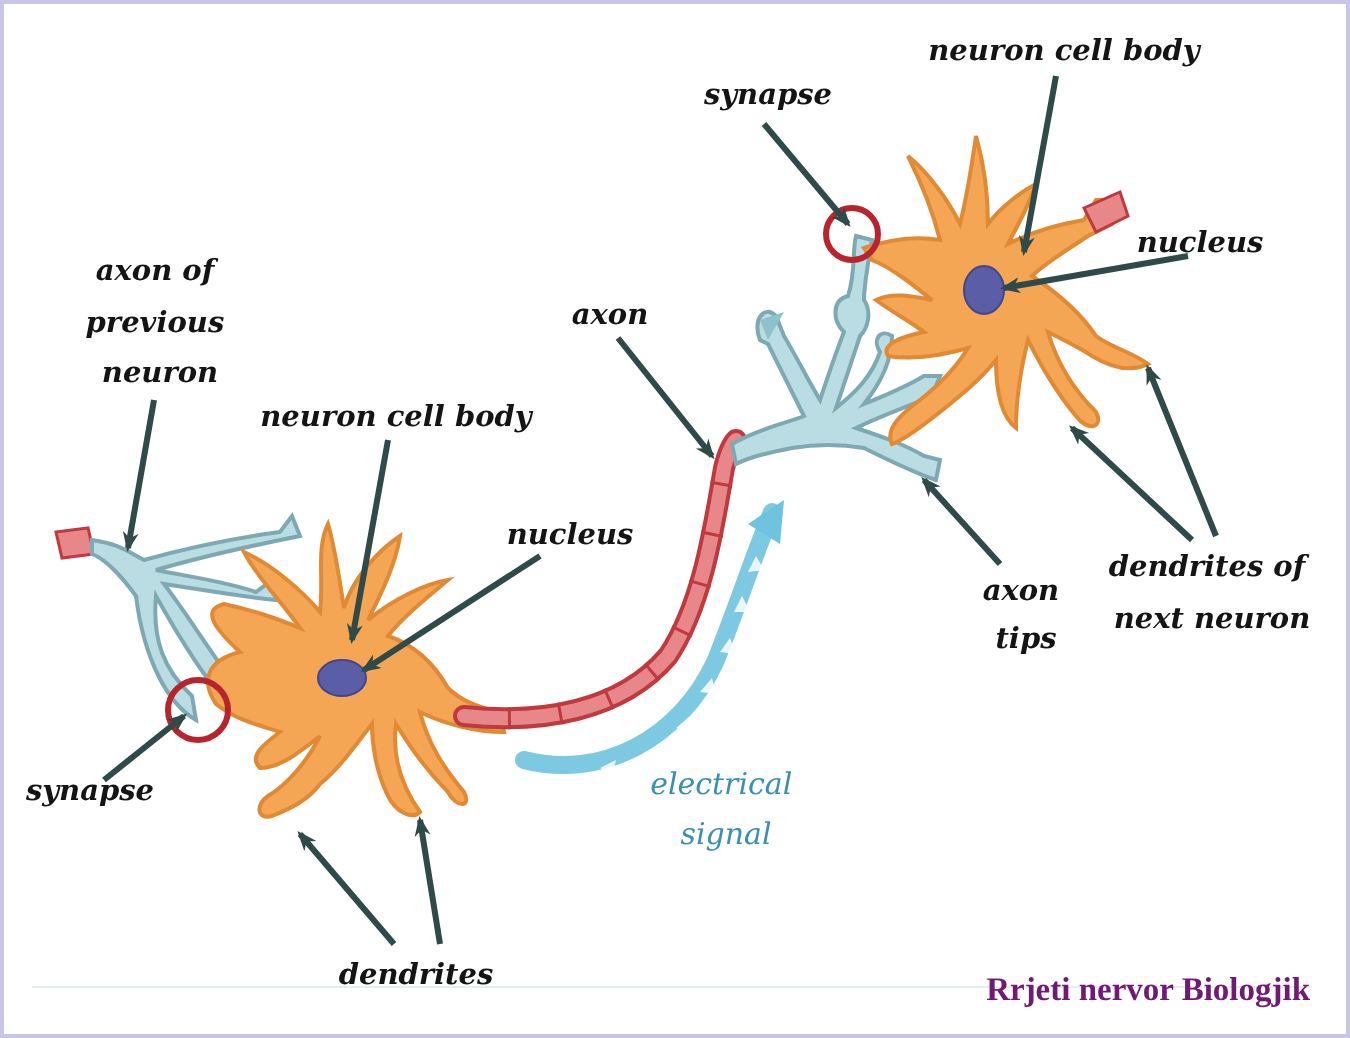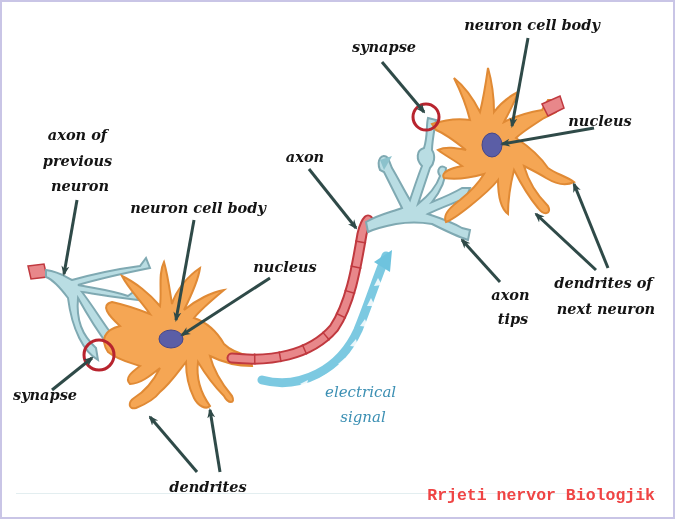--- a/index.html
+++ b/index.html
@@ -13,22 +13,22 @@
     font-family: "DejaVu Serif", "Liberation Serif", serif;
     font-style: italic; font-weight: bold; font-size: 14.5px;
     fill: #141414;
   }
   .lbl-signal {
     font-family: "DejaVu Serif", "Liberation Serif", serif;
     font-style: italic; font-size: 15px; fill: #3b8fb3;
   }
   .caption {
     position: absolute; right: 20px; bottom: 14px;
-    font-family: Liberation Mono, monospace;
-    font-weight: bold; font-size: 16.5px; color: #ef4444;
+    font-family: Liberation Serif, serif;
+    font-weight: bold; font-size: 16.5px; color: #701a75;
     letter-spacing: 0px;
   }
   .baseline-rule {
     position: absolute; left: 16px; top: 493px; width: 640px; height: 1px;
     background: #e3eef0;
   }
 </style>
 </head>
 <body>
 

